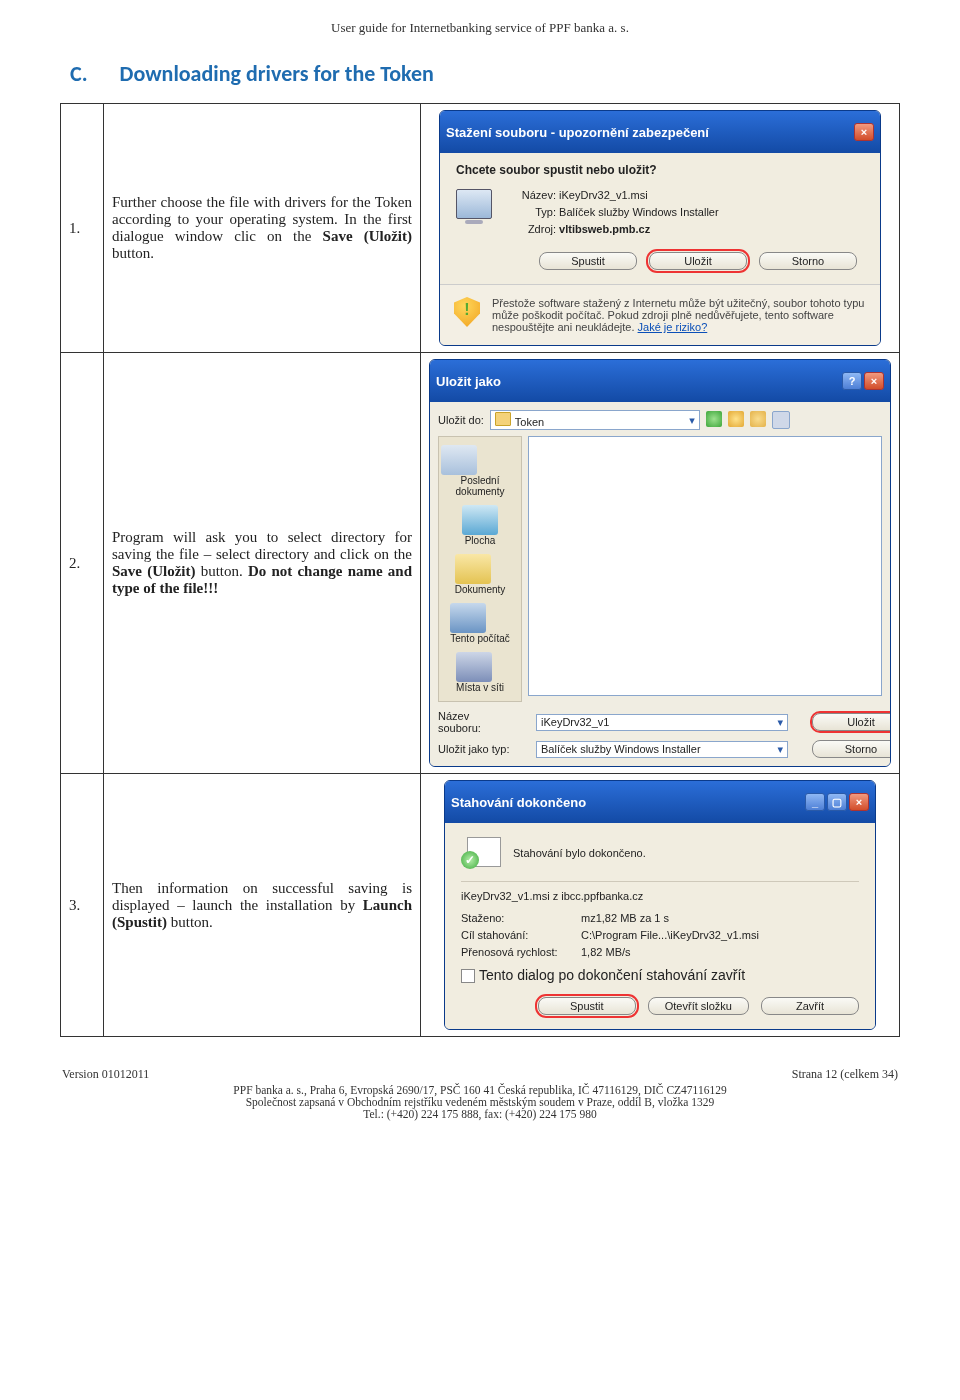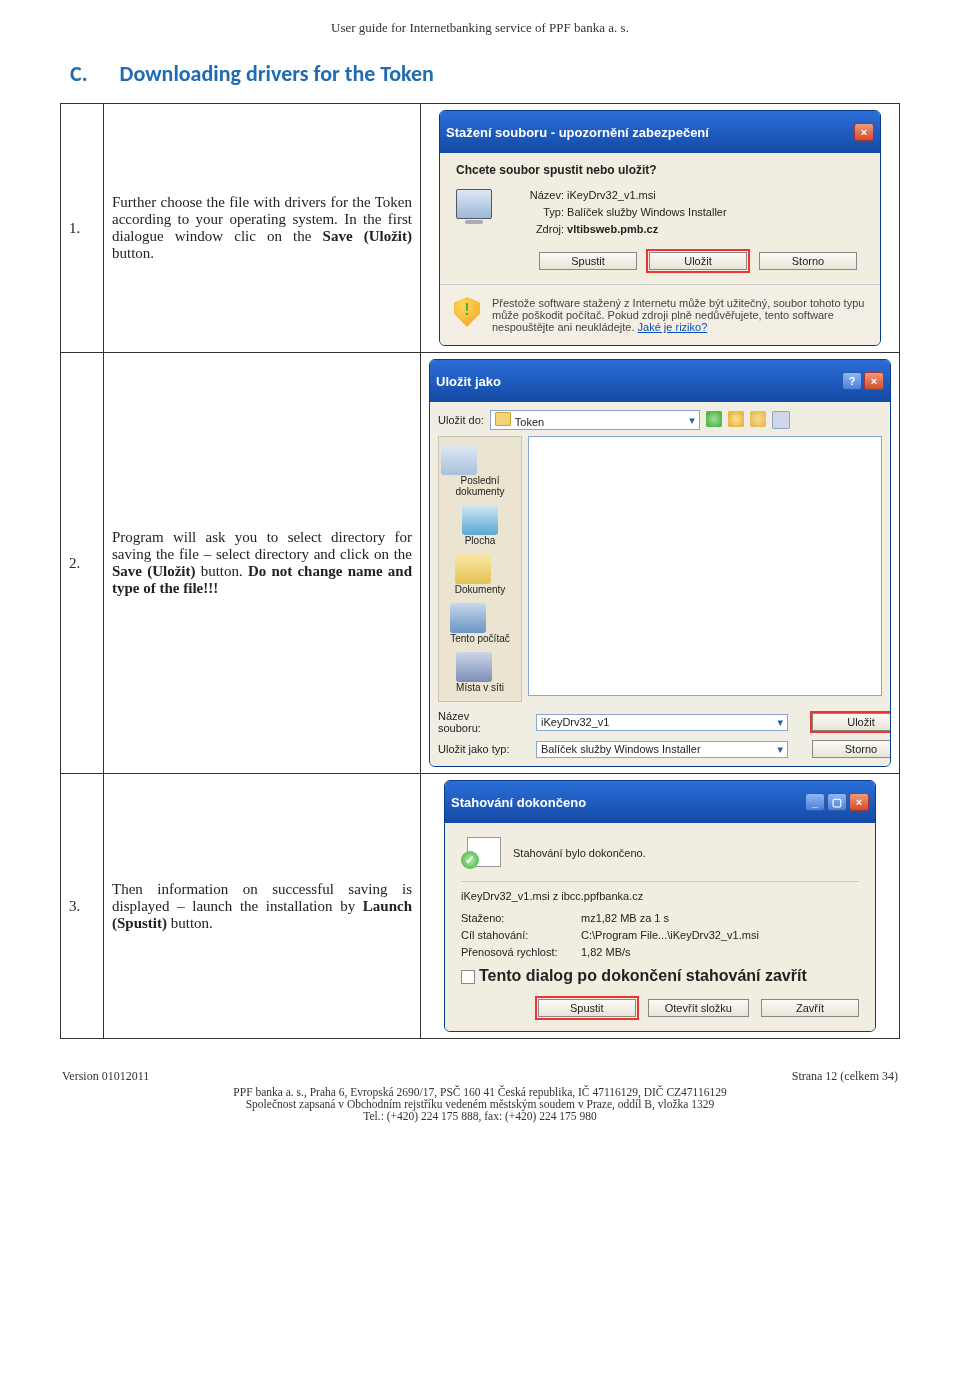--- a/index.html
+++ b/index.html
@@ -77,21 +77,21 @@
   }
   .dlg-body {
     padding: 10px 23px 14px 16px;
     background: #f1ede0;
   }
   .dlg-subtitle {
     font-weight:bold;
     font-size:12px;
     margin-bottom:10px;
   }
-  .dlg-row { display:flex; gap:22px; }
+  .dlg-row { display:flex; gap:14px; }
   .icon-box {
     width: 40px; height: 40px;
     flex:none;
   }
   .icon-monitor {
     width:34px; height:28px;
     background:linear-gradient(#dde8f4,#9cb8d8);
     border:1px solid #556; border-radius:2px;
     position:relative; margin-top:2px;
   }
@@ -99,21 +99,21 @@
     content:""; position:absolute; left:8px; top:30px;
     width:18px; height:4px; background:#aab; border-radius:2px;
   }
   .kv { font-size:11px; line-height:17px; }
   .kv .lab { text-align:right; display:inline-block; width:46px; }
   .btn-row { display:flex; gap:12px; justify-content:flex-end; margin-top:14px; }
   .winbtn {
     padding: 2px 16px;
     background: linear-gradient(#fafaf6,#e8e4d6);
     border:1px solid #888;
-    border-radius:0;
+    border-radius:8px;
     font-family: Tahoma, sans-serif;
     font-size:11px;
     min-width:64px;
     text-align:center;
   }
   .winbtn.redmark {
     outline: 2px solid #e33;
     outline-offset: 1px;
   }
   .warning-box {
@@ -365,21 +365,21 @@
               </div>
               <div>Stahování bylo dokončeno.</div>
             </div>
             <div class="dl-line"></div>
             <div style="font-size:11px; margin-bottom:8px;">iKeyDrv32_v1.msi z ibcc.ppfbanka.cz</div>
             <div class="kv2">
               <div><span class="lab2">Staženo:</span><span>mz1,82 MB za 1 s</span></div>
               <div><span class="lab2">Cíl stahování:</span><span>C:\Program File...\iKeyDrv32_v1.msi</span></div>
               <div><span class="lab2">Přenosová rychlost:</span><span>1,82 MB/s</span></div>
             </div>
-            <div style="margin-top:6px; font-size:16px;font-weight:bold;">
+            <div style="margin-top:6px; font-size:14px;">
               <span class="chk"></span><span>Tento dialog po dokončení stahování zavřít</span>
             </div>
             <div class="btn-row">
               <div class="winbtn redmark">Spustit</div>
               <div class="winbtn">Otevřít složku</div>
               <div class="winbtn">Zavřít</div>
             </div>
           </div>
         </div>
       </td>

